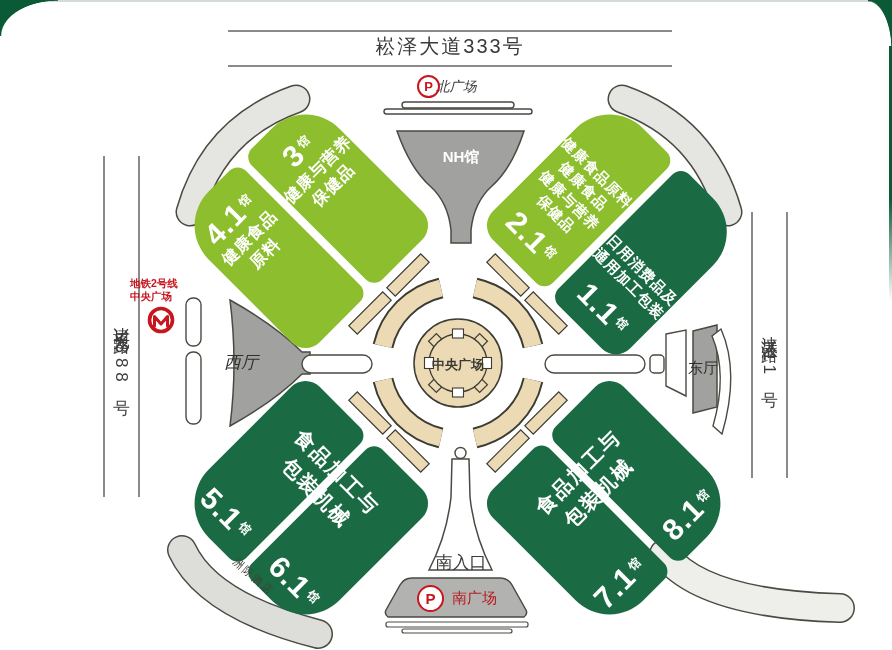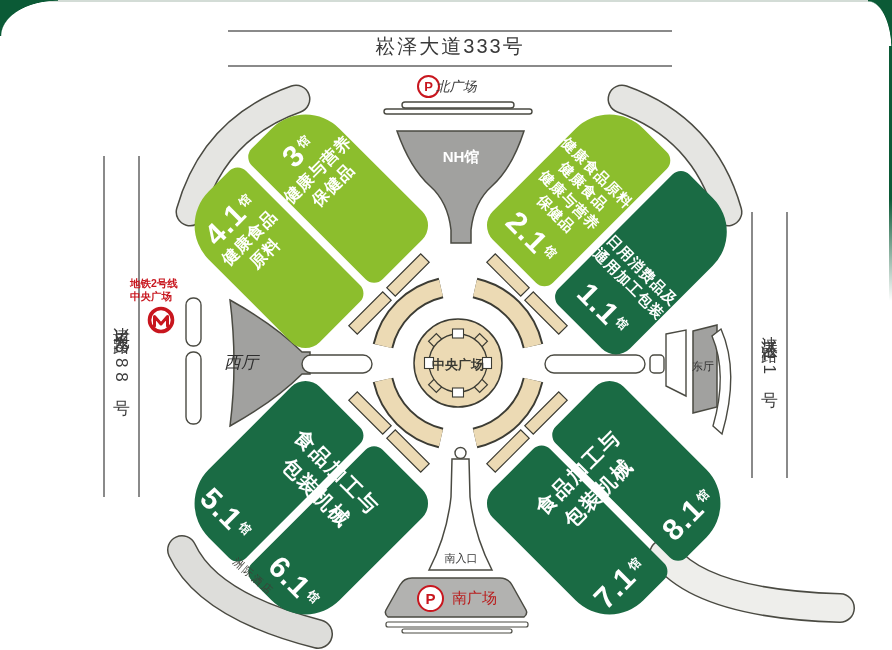--- a/index.html
+++ b/index.html
@@ -46,23 +46,23 @@
               color:#C8161E;line-height:1.25;}
   #metro-logo{left:146px;top:305px;width:30px;height:30px;}
   .p-badge{position:absolute;z-index:3;border:2px solid #C8161E;color:#C8161E;font-weight:700;
            border-radius:50%;background:#fff;display:flex;align-items:center;justify-content:center;}
   #p-north{left:417px;top:75px;width:19px;height:19px;font-size:13px;}
   #p-south{left:417px;top:585px;width:23px;height:23px;font-size:15px;}
   #north-plaza-lbl{left:436px;top:78px;font-size:13.5px;font-style:italic;}
   #south-plaza-lbl{left:452px;top:589px;font-size:15px;color:#b91c1c;}
   #nh-lbl{left:430px;top:148px;width:62px;text-align:center;color:#fff;font-weight:700;font-size:15px;}
   #west-hall-lbl{left:224px;top:351px;width:54px;font-size:17px;color:#2f2f2f;font-style:italic;}
-  #east-hall-lbl{left:687px;top:359px;width:32px;text-align:center;font-size:11px;color:#2f2f2f;}
+  #east-hall-lbl{left:687px;top:359px;width:32px;text-align:center;font-size:15px;color:#2f2f2f;}
   #central-lbl{left:418px;top:356px;width:80px;text-align:center;font-size:13px;font-weight:700;color:#3a3a33;}
-  #south-ent-lbl{left:430px;top:551px;width:62px;text-align:center;font-size:11px;}
+  #south-ent-lbl{left:430px;top:551px;width:62px;text-align:center;font-size:17px;}
   #hotel-lbl{left:210px;top:570px;width:86px;text-align:center;font-size:10.5px;color:#3f3f38;
              letter-spacing:2px;transform:rotate(41deg);}
 </style>
 </head>
 <body>
 
 <div id="stage">
 
   <svg id="maplayer" width="892" height="650" viewBox="0 0 892 650">
 

